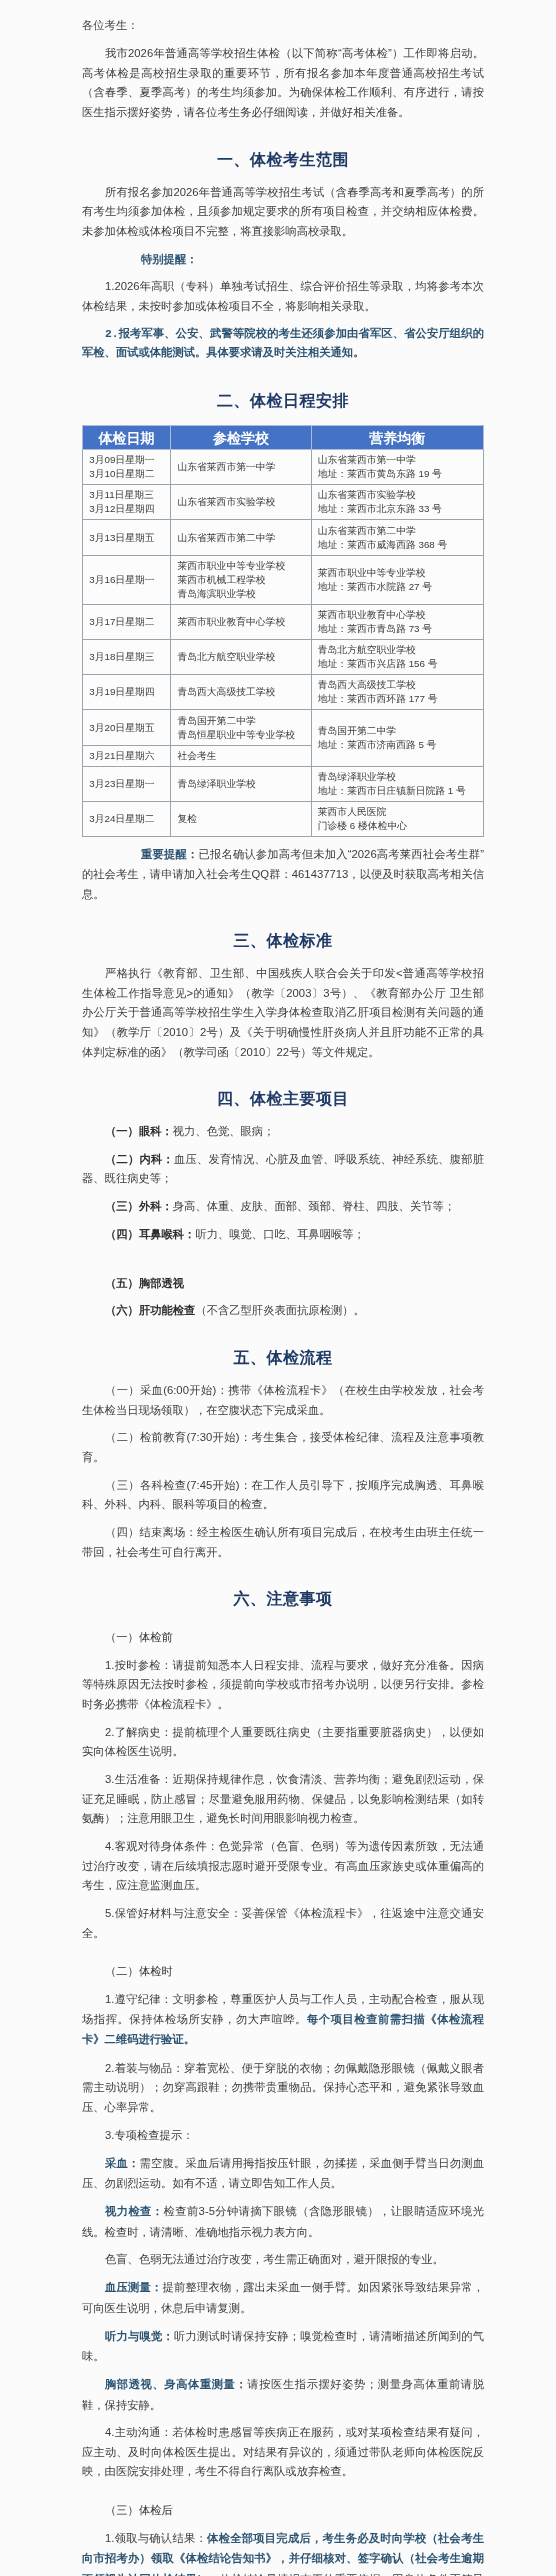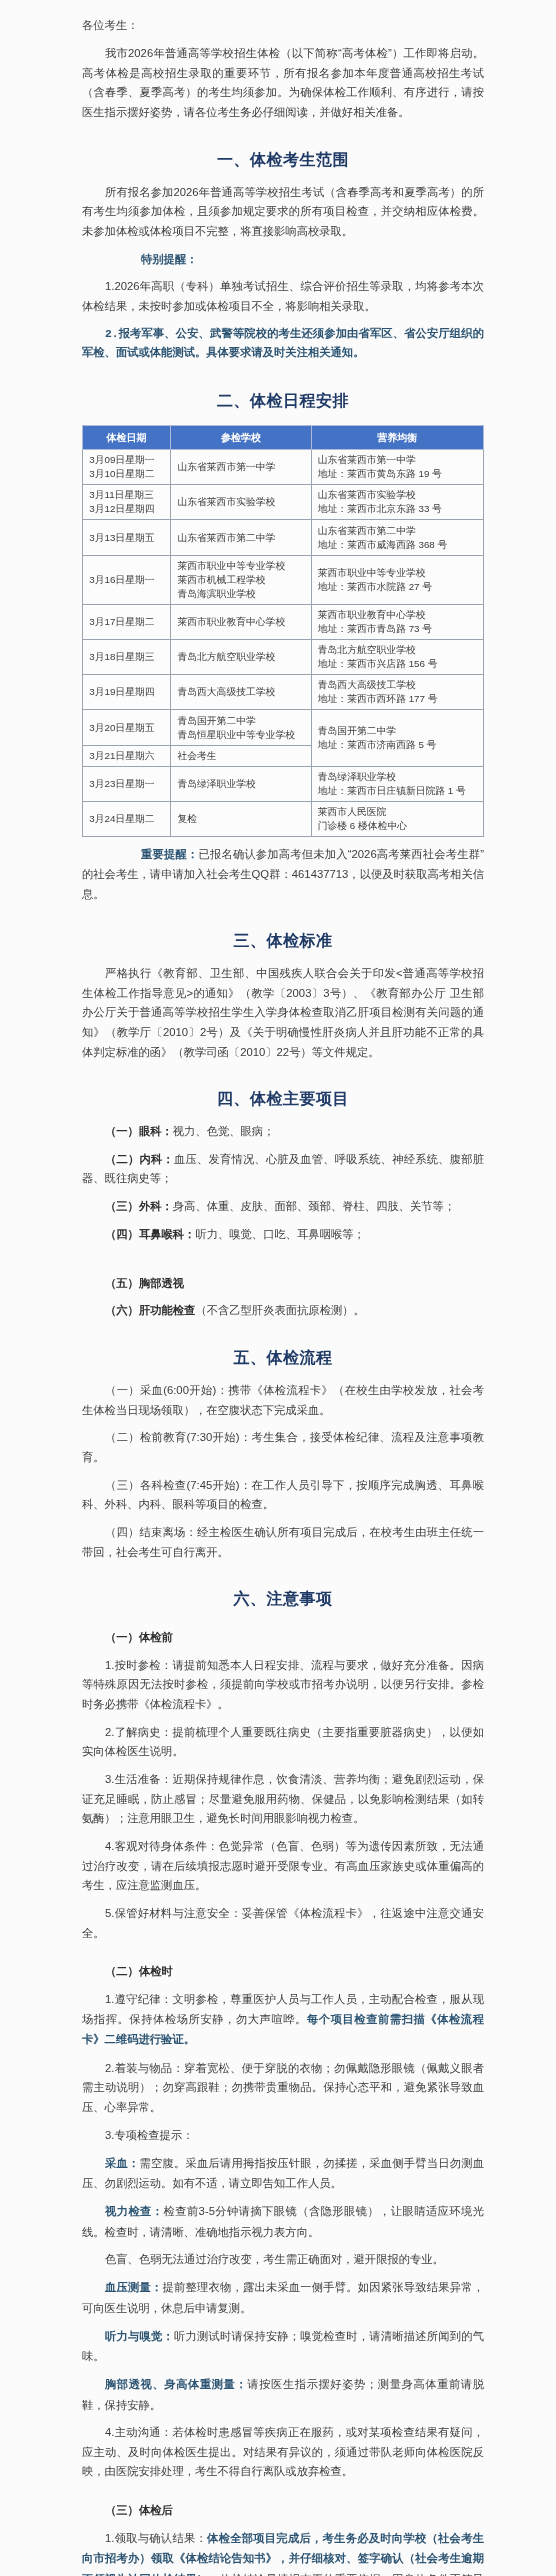--- a/index.html
+++ b/index.html
@@ -11,34 +11,34 @@
   }
   .page { padding:9.3px 72px 10.3px 82px; }
   .salutation { margin:7.2px 0 0; }
   .para { margin:8.2px 0 0; text-align:justify; }
   .indent { text-indent:23px; }
   h2.sec {
     margin:27px 0 13.4px; text-align:center;
     font-size:16px; line-height:19.6px; letter-spacing:0.5px;
     color:#1f3a66; font-weight:bold;
   }
-  .sub-heading { font-weight:bold; color:#2f2f2f; margin-top:19px; }
+  .sub-heading { font-weight:normal; color:#2f2f2f; margin-top:19px; }
   .accent-bold { font-weight:bold; color:#2d5573;padding-left:36px; }
   .run-b  { font-weight:bold; color:#2f2f2f; }
   .run-bb { font-weight:bold; color:#2d5573;font-family:Liberation Mono, monospace; }
 
   table.sched {
     border-collapse:collapse; width:100%;
     margin:14.4px 0 3.1px;
     font-size:9.8px; line-height:14px; color:#3b3b3b;
     border:1px solid #88929c; background:#fcfcfc;
   }
   table.sched th {
     background:#4472c4; color:#ffffff; font-weight:bold;
-    padding:4.6px 3.1px; text-align:center; font-size:10px;
+    padding:4.6px 3.1px; text-align:center; font-size:14px;
     border:0.5px solid #aebad6;
   }
   table.sched td {
     border:0.5px solid #9aa4ae;
     padding:3.1px 6.2px; vertical-align:middle; text-align:left;
   }
 </style>
 </head>
 <body>
 

